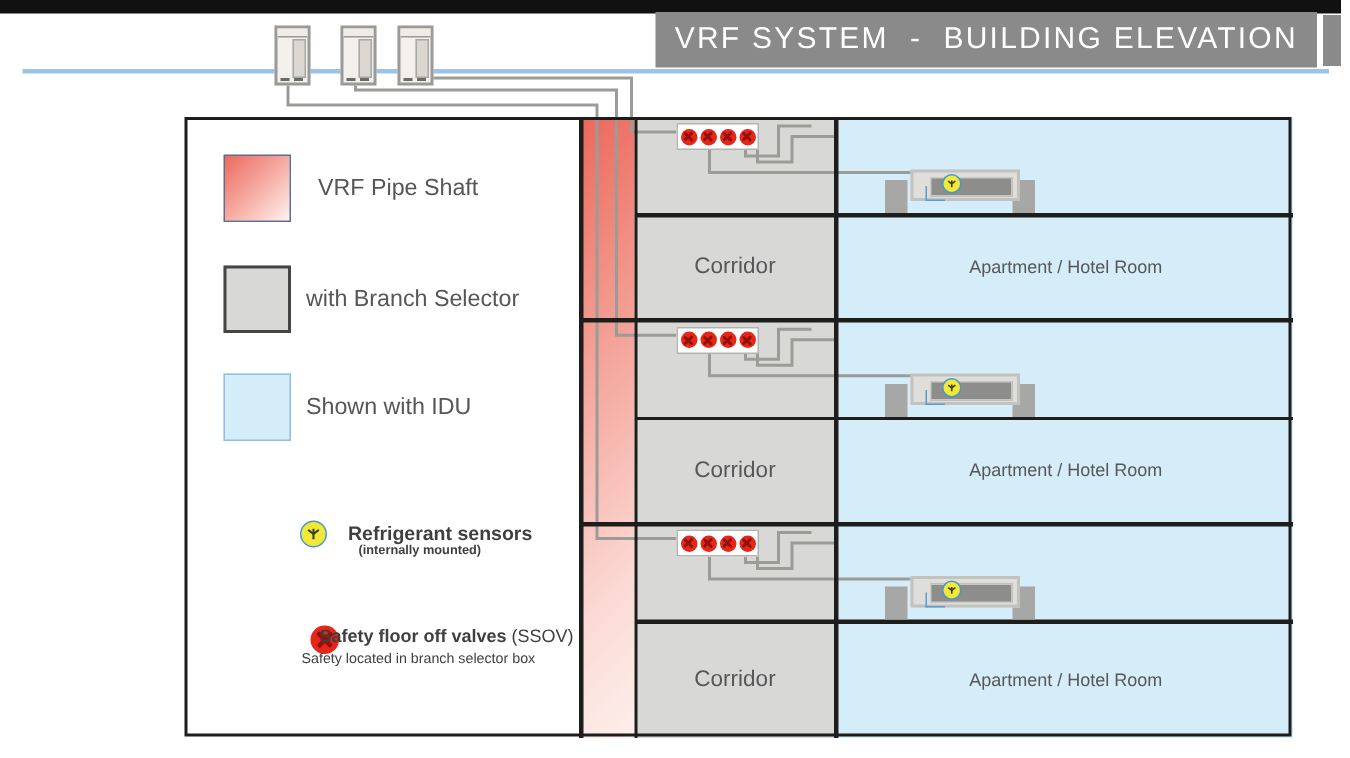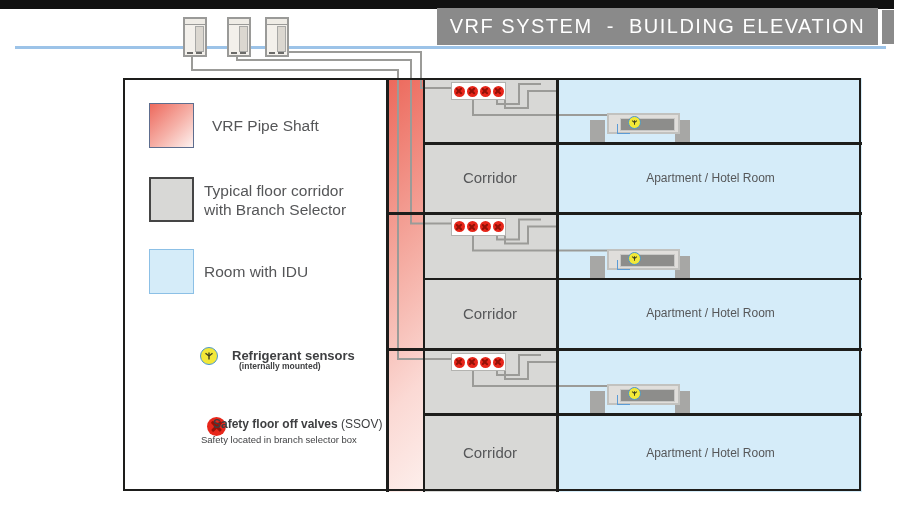--- a/index.html
+++ b/index.html
@@ -219,27 +219,26 @@
     <div class="a corridor-label">Corridor</div>
     <div class="a room-label">Apartment / Hotel Room</div>
   </div>
 
   <div class="a swatch sw-shaft"></div>
   <div class="a leg-label" style="left:212px;top:103px;height:45px;">VRF Pipe Shaft</div>
 
   <div class="a swatch sw-corr"></div>
   <div class="a leg-label" style="left:204px;top:177px;height:45px;">
     <div style="line-height:19px;">
-      <div>Typical floor corridor</div>
       <div>with Branch Selector</div>
     </div>
   </div>
 
   <div class="a swatch sw-room"></div>
-  <div class="a leg-label" style="left:204px;top:249px;height:45px;">Room with IDU</div>
+  <div class="a leg-label" style="left:204px;top:249px;height:45px;">Shown with IDU</div>
 
   <div class="a sensor" style="left:200px;top:347px;width:18px;height:18px;z-index:4;">
     <svg width="12" height="12" viewBox="0 0 12 12">
         <g stroke="#3b401f" stroke-width="1.4" fill="none">
           <path d="M6 2.5 V9.5"></path>
           <path d="M6 6 L2.5 3.3"></path>
           <path d="M6 6 L9.5 3.3"></path>
         </g>
       </svg>
   </div>

